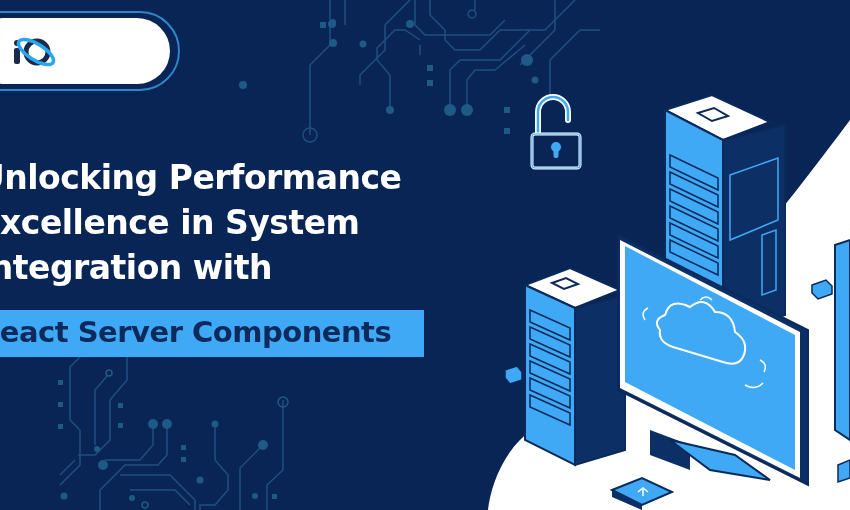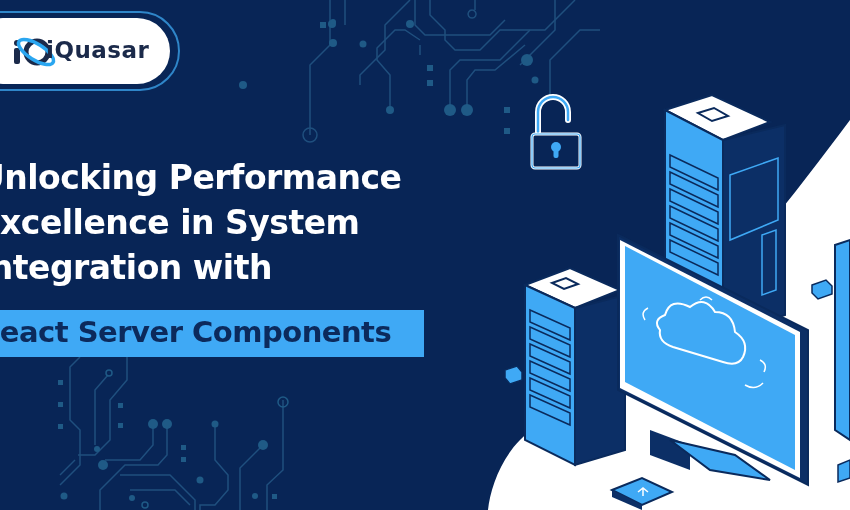--- a/index.html
+++ b/index.html
@@ -134,21 +134,20 @@
   </svg>
 
   <div class="logo-pill"></div>
   <div class="logo-inner"></div>
   <svg class="logo-mark" viewBox="0 0 60 40">
     <circle cx="7" cy="9" r="3" fill="#1b2a4a"></circle>
     <rect x="4" y="14" width="6" height="16" rx="2" fill="#1b2a4a"></rect>
     <circle cx="27" cy="18" r="11" fill="none" stroke="#1b2a4a" stroke-width="5"></circle>
     <ellipse cx="26" cy="18" rx="20" ry="8" fill="none" stroke="#2aa6f0" stroke-width="3.5" transform="rotate(32 26 18)"></ellipse>
   </svg>
-  <div class="logo-text">iQuasar</div>
 
   <div class="headline">
     <div>Unlocking Performance</div>
     <div>Excellence in System</div>
     <div>Integration with</div>
   </div>
   <div class="highlight"></div>
   <div class="highlight-text">React Server Components</div>
 
   <svg class="lock" viewBox="0 0 56 80">

